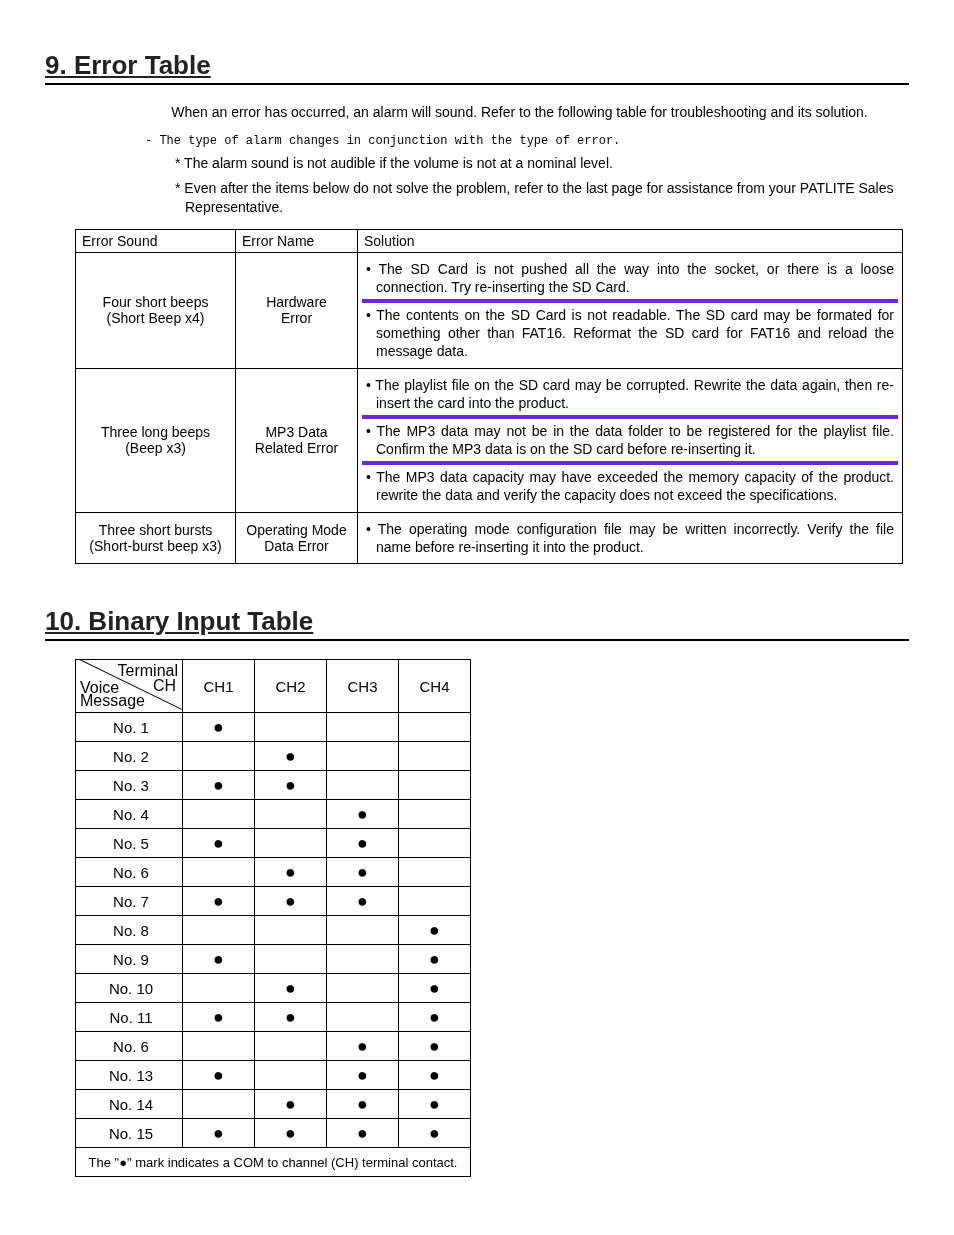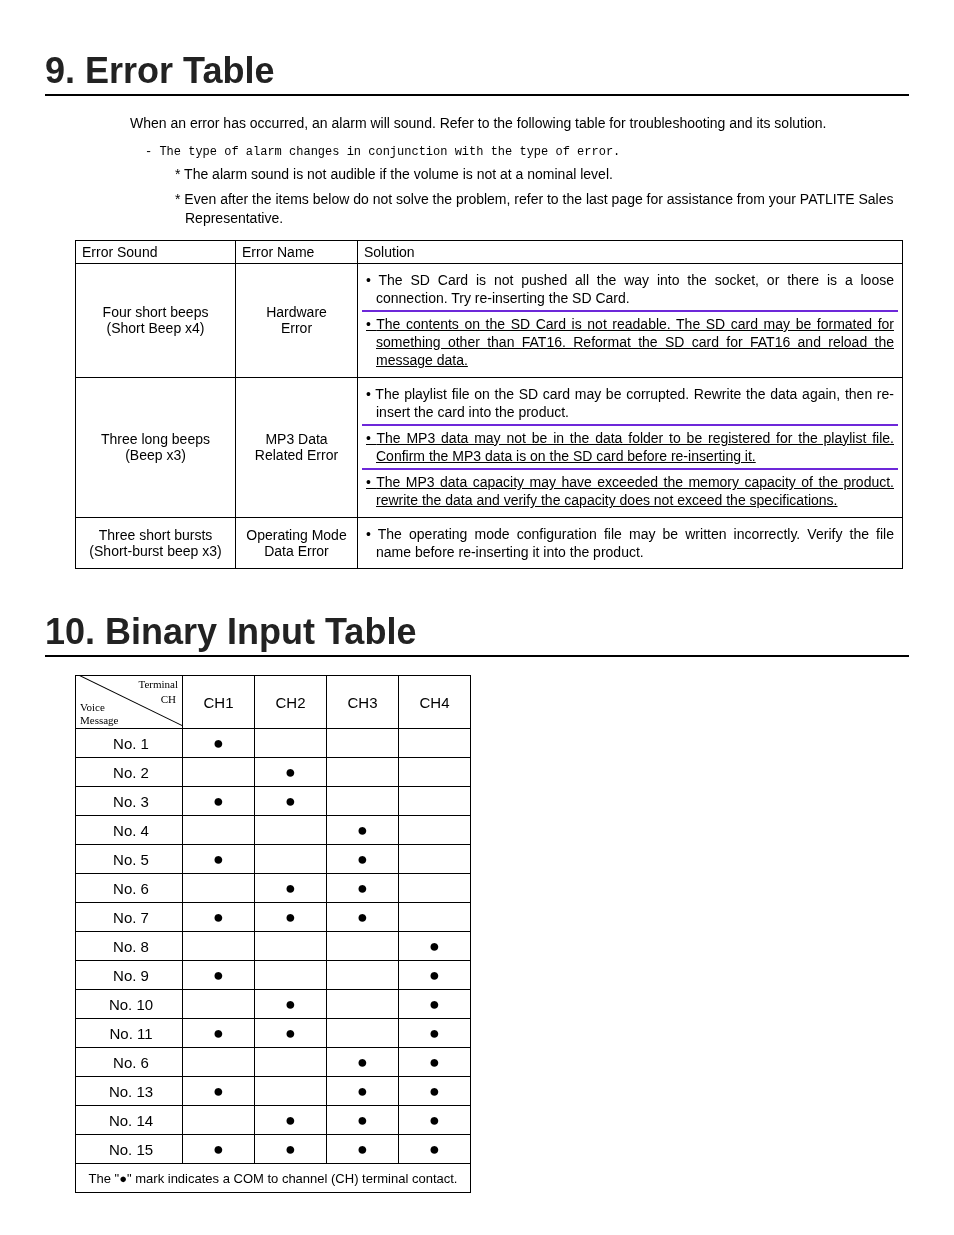--- a/index.html
+++ b/index.html
@@ -5,69 +5,70 @@
     * { box-sizing: border-box; margin: 0; padding: 0; }
     body {
       font-family: Arial, Helvetica, sans-serif;
       font-size: 14px;
       color: #000;
       background: #fff;
       width: 954px;
       padding: 50px 45px 40px 45px;
     }
     h1 {
-      font-size: 36px;
+      font-size: 26px;
       font-weight: bold;
       border-bottom: 2px solid #000;
       padding-bottom: 2px;
       margin-bottom: 18px;
       color: #222;
-    }
-    .intro { margin-left: 85px; margin-bottom: 12px; font-size: 14px; line-height: 1.35; }
+      text-decoration: underline;
+    }
+    .intro { margin-left: 85px; margin-bottom: 12px; font-size: 14px; line-height: 1.35; text-align: center; }
     .sub1 { margin-left: 100px; font-size: 12px; margin-bottom: 6px; font-family: Liberation Mono, monospace; }
     .sub2 { margin-left: 130px; font-size: 14px; margin-bottom: 6px; line-height: 1.35; padding-left: 10px; text-indent: -10px; }
     table.error-table {
       width: 828px;
       margin-left: 30px;
       margin-top: 12px;
       border-collapse: collapse;
       font-size: 14px;
     }
     table.error-table th, table.error-table td {
       border: 1px solid #000;
       padding: 3px 6px;
       vertical-align: middle;
     }
     table.error-table th { font-weight: normal; text-align: left; }
     table.error-table td.center { text-align: center; }
     table.error-table td.sol { text-align: left; }
     .sol-list { list-style: none; padding: 0; margin: 4px; }
     .sol-list li { padding: 3px 4px 3px 14px; text-indent: -10px; text-align: justify; line-height: 1.3; }
-    .sol-list li + li { border-top: 2px solid #6d28d9; text-decoration: underline; }
+    .sol-list li + li { border-top: 4px solid #6d28d9; }
     .sol-list li::before { content: "• "; }
 
     h1.second { margin-top: 42px; }
 
     table.binary-table {
       margin-left: 30px;
       margin-top: 6px;
       border-collapse: collapse;
       font-size: 15px;
     }
     table.binary-table th, table.binary-table td {
       border: 1px solid #000;
       text-align: center;
       vertical-align: middle;
     }
     table.binary-table td { height: 29px; }
     table.binary-table td.rowlabel { text-align: center; padding-left: 4px; width: 106px; }
     table.binary-table th.ch { width: 72px; font-weight: normal; }
     .diag-cell {
       position: relative; width: 106px; height: 52px; overflow: hidden;
-      font-size: 11px; font-weight: normal; font-family: Liberation Serif, serif;
+      font-size: 16px; font-weight: normal;
     }
     .diag-cell .dline { position:absolute; left:-10px; top:50%; width:130%; height:1px; background:#000; transform: rotate(26deg); transform-origin: center; }
     .diag-cell .tt { position:absolute; top:2px; right:4px; }
     .diag-cell .tm { position:absolute; top:17px; right:6px; }
     .diag-cell .bl1 { position:absolute; bottom:15px; left:4px;text-align:right; }
     .diag-cell .bl2 { position:absolute; bottom:2px; left:4px; }
     .dot { font-size: 18px; line-height: 1; }
     .footnote-row td { font-size:13px; text-align:left; padding:2px 4px; height:auto; }
   </style>
 </head>

